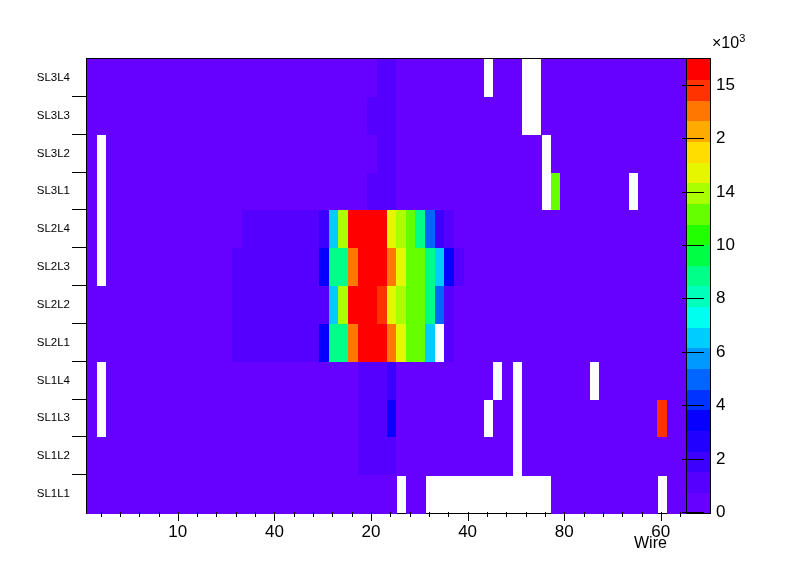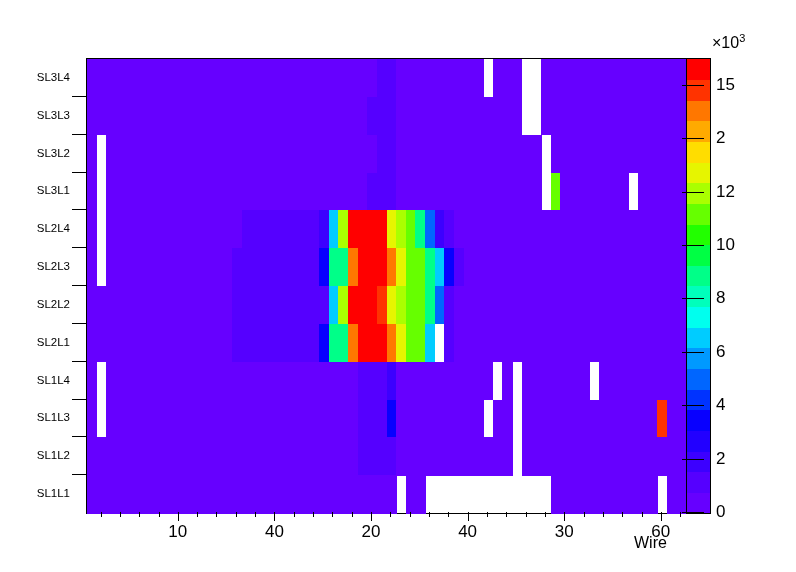--- a/index.html
+++ b/index.html
@@ -818,21 +818,21 @@
       <div class="xtick minor" style="left:497.6px;"></div>
       <div class="xtick minor" style="left:516.9px;"></div>
       <div class="xtick minor" style="left:536.2px;"></div>
       <div class="xtick minor" style="left:555.5px;"></div>
       <div class="xtick major" style="left:574.8px;"></div>
       <div class="xtick minor" style="left:594.2px;"></div>
       <div class="xlab" style="left:91.8px;">10</div>
       <div class="xlab" style="left:188.4px;">40</div>
       <div class="xlab" style="left:285.0px;">20</div>
       <div class="xlab" style="left:381.6px;">40</div>
-      <div class="xlab" style="left:478.2px;">30</div>
+      <div class="xlab" style="left:478.2px;">80</div>
       <div class="xlab" style="left:574.8px;">60</div>
     </div>
   <div id="xtitle">Wire</div>
 
   <div id="pexp">×10<sup>3</sup></div>
   <div id="palette">
       <div class="pband" style="top:433.36px;height:21.14px;background:#6600ff;"></div>
       <div class="pband" style="top:412.73px;height:21.14px;background:#5500ff;"></div>
       <div class="pband" style="top:392.09px;height:21.14px;background:#3c00ff;"></div>
       <div class="pband" style="top:371.45px;height:21.14px;background:#2200ff;"></div>
@@ -862,20 +862,20 @@
       <div class="plab" style="top:400.6px;">2</div>
       <div class="ptick" style="top:347.2px;"></div>
       <div class="plab" style="top:347.2px;">4</div>
       <div class="ptick" style="top:293.8px;"></div>
       <div class="plab" style="top:293.8px;">6</div>
       <div class="ptick" style="top:240.4px;"></div>
       <div class="plab" style="top:240.4px;">8</div>
       <div class="ptick" style="top:186.9px;"></div>
       <div class="plab" style="top:186.9px;">10</div>
       <div class="ptick" style="top:133.5px;"></div>
-      <div class="plab" style="top:133.5px;">12</div>
+      <div class="plab" style="top:133.5px;">14</div>
       <div class="ptick" style="top:80.1px;"></div>
       <div class="plab" style="top:80.1px;">2</div>
       <div class="ptick" style="top:26.7px;"></div>
       <div class="plab" style="top:26.7px;">15</div>
     </div>
 
 </div>
 
 </body></html>

